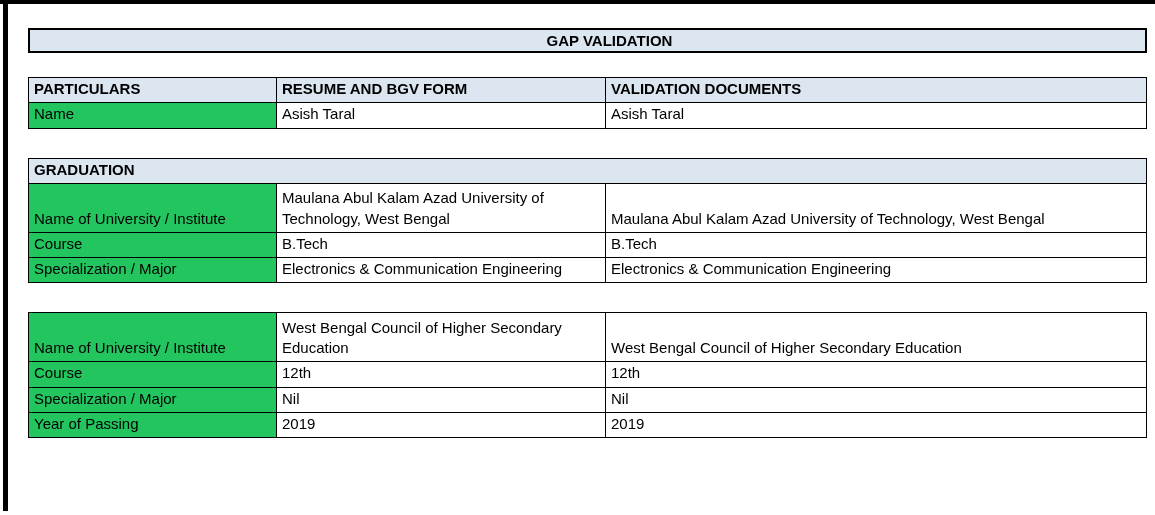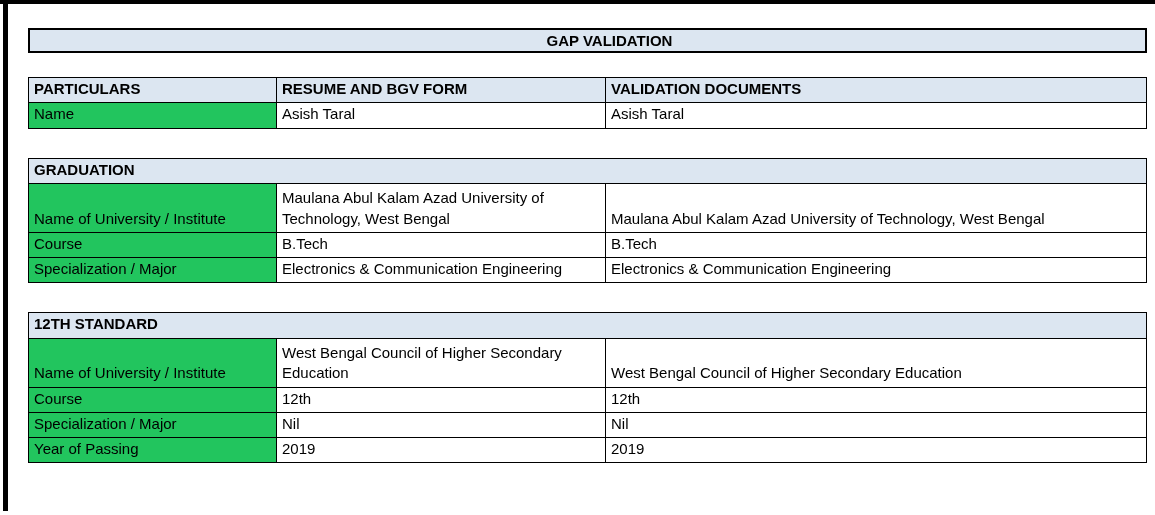--- a/index.html
+++ b/index.html
@@ -119,23 +119,20 @@
   </tbody>
     </table>
 
   <table class="grid section">
     <colgroup>
         <col class="c1">
         <col class="c2">
         <col>
       </colgroup>
     <tbody>
-        <tr class="hdr">
-      <th colspan="3">12TH STANDARD</th>
-    </tr>
     <tr class="tall">
       <td class="lbl">Name of University / Institute</td>
       <td>West Bengal Council of Higher Secondary Education</td>
       <td>West Bengal Council of Higher Secondary Education</td>
     </tr>
     <tr class="row">
       <td class="lbl">Course</td>
       <td>12th</td>
       <td>12th</td>
     </tr>

